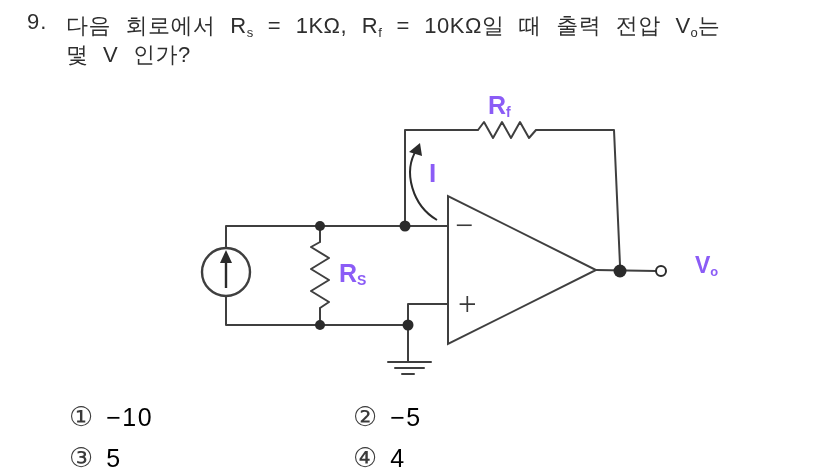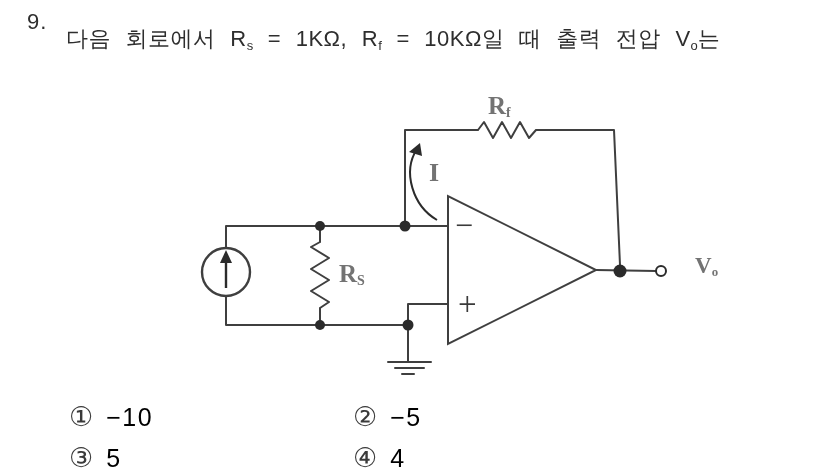--- a/index.html
+++ b/index.html
@@ -6,42 +6,43 @@
   body{
     width:826px;height:475px;position:relative;overflow:hidden;
     background:#ffffff;color:#2e2e2e;
     font-family:"Liberation Sans", sans-serif;
   }
   .abs{position:absolute;}
   .qnum{font-size:22px;letter-spacing:1px;}
   .qtext{font-size:22px;letter-spacing:0.5px;word-spacing:8px;white-space:nowrap;}
   .qsub{font-size:13px;vertical-align:-4px;letter-spacing:0;word-spacing:0;}
   .clabel{
-    position:absolute;font-family:Liberation Serif, serif;font-weight:bold;
-    color:#737373;white-space:nowrap;line-height:1;
+    position:absolute;font-family:Liberation Sans, sans-serif;font-weight:bold;
+    color:#8b5cf6;white-space:nowrap;line-height:1;
   }
   .csub{font-size:0.56em;vertical-align:-0.22em;}
   .opsign{
     position:absolute;font-family:"Liberation Serif", serif;
     color:#3a3a3a;line-height:1;font-weight:normal;
   }
   .opt{position:absolute;display:flex;align-items:center;gap:13px;}
   .marker{font-size:27px;color:#3a3a3a;line-height:1;}
   .oval{font-size:25px;letter-spacing:1.5px;color:#000000;}
   svg{position:absolute;left:0;top:0;}
 </style>
 </head>
 <body>
 
 <div style="position:absolute;inset:0;">
 
   <span class="abs qnum" style="left:27px;top:9px;">9.</span>
-  <div class="abs qtext" style="left:66px;top:24px;text-align:right;">
+  <div class="abs qtext" style="left:66px;top:11px;text-align:right;">
     <span>다음 회로에서 R</span><span class="qsub">s</span><span> = 1KΩ, R</span><span class="qsub">f</span><span> = 10KΩ일 때 출력 전압 V</span><span class="qsub">o</span><span>는</span>
   </div>
+  <div class="abs qtext" style="left:66px;top:40px;">몇 V 인가?</div>
 
   <svg width="826" height="475" viewBox="0 0 826 475">
 
     <g fill="none" stroke="#3f3f3f" stroke-width="2" stroke-linecap="round" stroke-linejoin="round">
       <path d="M226,248 L226,226 L405,226"></path>
       <path d="M226,296 L226,325 L408,325"></path>
       <path d="M405,226 L448,226"></path>
       <path d="M448,304 L408,304 L408,325"></path>
       <path d="M405,226 L405,130 L478,130"></path>
       <path d="M536,130 L614,130 L620,265"></path>

